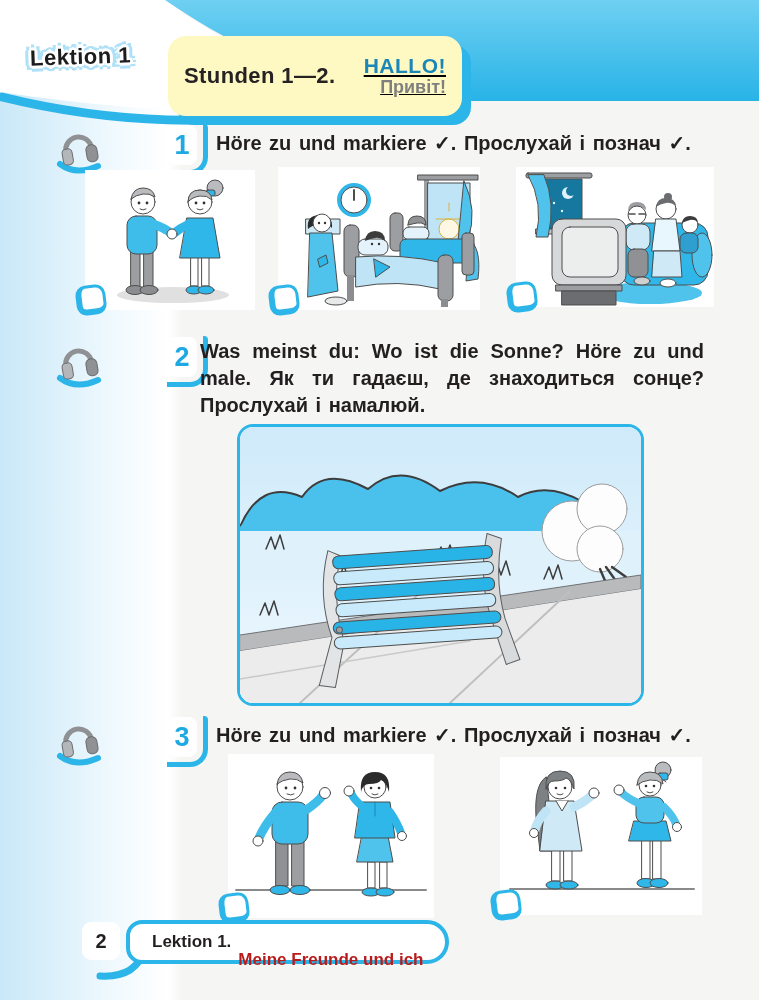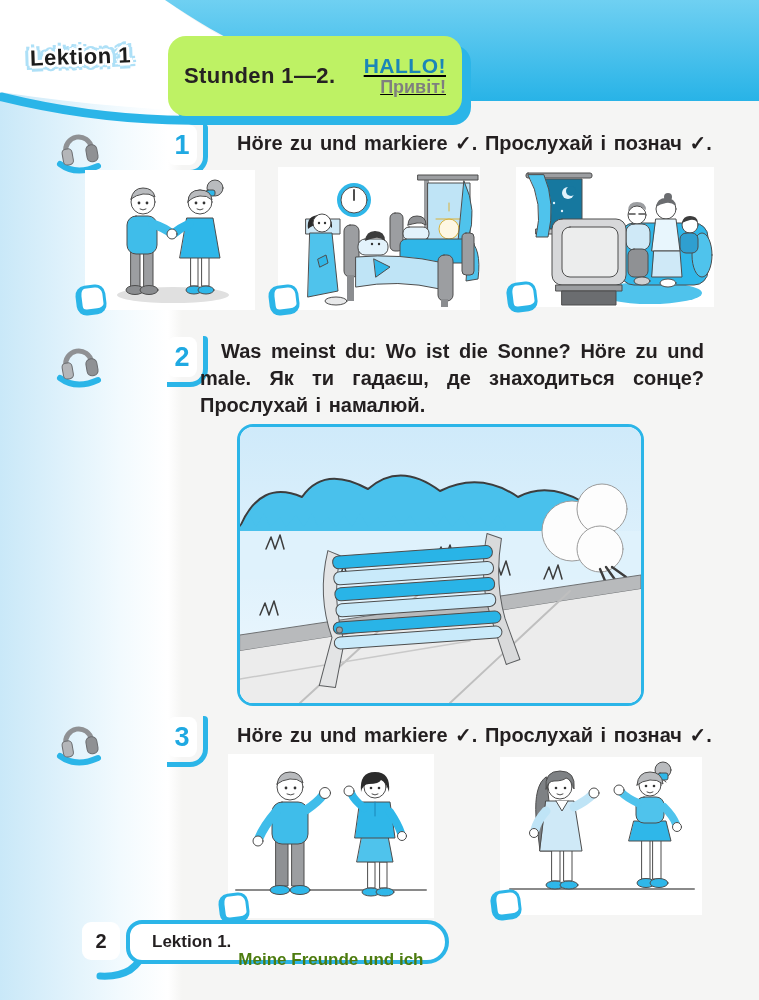--- a/index.html
+++ b/index.html
@@ -18,21 +18,21 @@
     position:absolute;left:30px;top:44px;font-size:22px;font-weight:800;
     color:#1c1c1c;letter-spacing:.5px;transform:rotate(-2deg);
     text-shadow:
       -2px -2px 0 #fff,2px -2px 0 #fff,-2px 2px 0 #fff,2px 2px 0 #fff,
       -3px 0 0 #fff,3px 0 0 #fff,0 -3px 0 #fff,0 3px 0 #fff,
       -5px -4px 0 #aee0f7,5px -4px 0 #aee0f7,-5px 4px 0 #aee0f7,5px 4px 0 #aee0f7,
       -6px 0 0 #aee0f7,6px 0 0 #aee0f7,0 -6px 0 #aee0f7,0 6px 0 #aee0f7;
   }
   .title-card{
     position:absolute;left:168px;top:36px;width:294px;height:80px;
-    background:#bef264;border-radius:18px;box-shadow:9px 9px 0 #2bb5e8;
+    background:#fef9c3;border-radius:18px;box-shadow:9px 9px 0 #2bb5e8;
     display:flex;align-items:center;justify-content:space-between;
     padding:0 16px;box-sizing:border-box;
   }
   .stunden{font-size:22px;font-weight:800;color:#262223;letter-spacing:.4px;}
   .greet{line-height:1.08;text-align:right;text-decoration:underline;}
   .greet .g-de{color:#1b86b8;font-size:21px;font-weight:800;letter-spacing:.5px;}
   .greet .g-uk{color:#7f7f7f;font-size:18px;font-weight:800;}
   
   .hp-icon{position:absolute;width:56px;height:56px;}
   .ex-num{position:absolute;width:40px;height:48px;}
@@ -40,21 +40,21 @@
     position:absolute;left:3px;top:1px;width:30px;height:40px;background:#fff;
     border-radius:8px;color:#1fa9e2;font-size:27px;font-weight:800;
     text-align:center;line-height:40px;
   }
   .ex-num .bracket{
     position:absolute;right:-4px;top:0;width:36px;height:46px;
     border-right:5px solid #2bb5e8;border-bottom:5px solid #2bb5e8;
     border-bottom-right-radius:18px;border-top-right-radius:4px;
   }
   .task{position:absolute;font-size:20px;color:#231f20;word-spacing:2px;line-height:1.36;}
-  .task .de{font-weight:bold;margin-left:21px;}
+  .task .de{font-weight:bold;}
   .task .uk{font-weight:bold;}
   .task.justified{text-align:justify;}
   
   .pic{position:absolute;background:#fff;}
   .pic svg{display:block;width:100%;height:100%;}
   .checkbox{
     position:absolute;left:-9px;bottom:-5px;width:30px;height:30px;background:#fff;
     border:3px solid #2bb5e8;border-left-width:6px;border-bottom-width:6px;
     border-radius:10px;transform:rotate(-7deg);box-sizing:border-box;
   }
@@ -70,21 +70,21 @@
     border-radius:9px;text-align:center;line-height:38px;
     font-size:20px;font-weight:800;color:#231f20;
   }
   .footer-tab{
     position:absolute;left:126px;top:920px;height:44px;background:#fff;
     border:4px solid #2bb5e8;border-radius:16px 22px 22px 16px;
     display:flex;align-items:center;gap:7px;padding:18px 22px;box-sizing:border-box;
     font-size:17px;font-weight:800;white-space:nowrap;
   }
   .footer-tab .pfx{color:#231f20;}
-  .footer-tab .ttl{color:#4d7c0f;margin-top:36px;}
+  .footer-tab .ttl{color:#b91c1c;margin-top:36px;}
   .footer-tail{position:absolute;left:96px;top:948px;}
 </style>
 </head>
 <body>
 
 <div class="page">
 
   <svg class="hdr-svg" width="759" height="140" viewBox="0 0 759 140">
     <defs>
       <linearGradient id="bandg" x1="0" y1="0" x2="0" y2="1">

